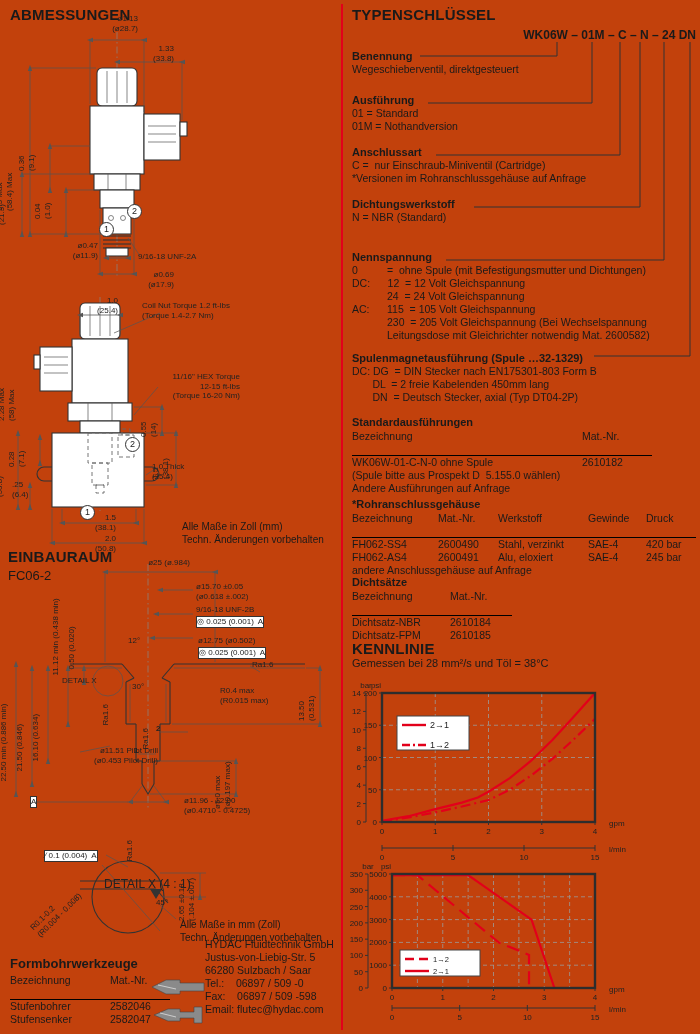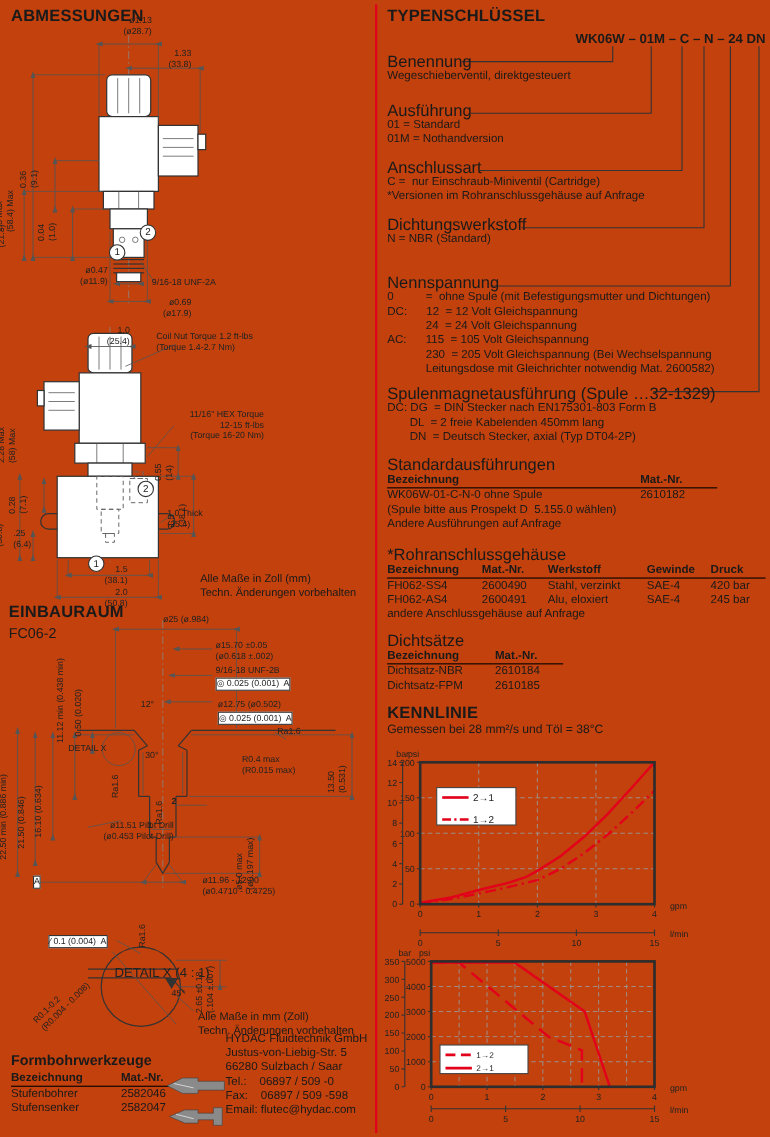--- a/index.html
+++ b/index.html
@@ -9,25 +9,25 @@
   .h2{font-size:13px;font-weight:bold}
   .dim{position:absolute;font-size:8px;line-height:9.5px;white-space:pre-line;color:#222}
   .dimc{text-align:right}
   .rv{transform:rotate(-90deg);transform-origin:left bottom}
   .r45{transform:rotate(-45deg);transform-origin:left bottom}
   .circ{position:absolute;width:13px;height:13px;border:1px solid #333;border-radius:50%;font-size:9px;line-height:13px;text-align:center;background:#fff;color:#222}
   .box{border:1px solid #333;padding:0 0;background:#fff;white-space:pre}
   .note{position:absolute;font-size:10px;line-height:13px;color:#1a1a1a}
   .rc{position:absolute;left:352px;top:6px;width:344px}
   .rc .sec{position:absolute;left:0;width:344px}
-  .head{font-size:15px;font-weight:normal;line-height:13px}
+  .head{font-size:11px;font-weight:bold;line-height:13px}
   .t{font-size:10.5px;line-height:13px;white-space:pre}
   .code{font-size:12px;font-weight:bold;white-space:pre}
   .tbl{border-collapse:collapse;font-size:10.5px;line-height:13px}
-  .tbl th{text-align:left;font-weight:bold;border-bottom:1px solid #000;padding:0 2px 0 0}
+  .tbl th{text-align:left;font-weight:normal;border-bottom:1px solid #000;padding:0 2px 12px 0}
   .tbl td{padding:0 2px 0 0}
   svg{position:absolute;overflow:visible}
   .pt{fill:#fff;stroke:#333;stroke-width:1.1}
   .ln{stroke:#333;stroke-width:1.1;fill:none}
   .dl{stroke:#555;stroke-width:.8;fill:none}
   .thin{stroke:#555;stroke-width:.7;fill:none}
   .cl{stroke:#888;stroke-width:.7;stroke-dasharray:7,3,1.5,3;fill:none}
   .dsh{stroke:#666;stroke-width:.9;fill:none;stroke-dasharray:4,3}
   .divider{position:absolute;background:#e2001a}
 </style>

